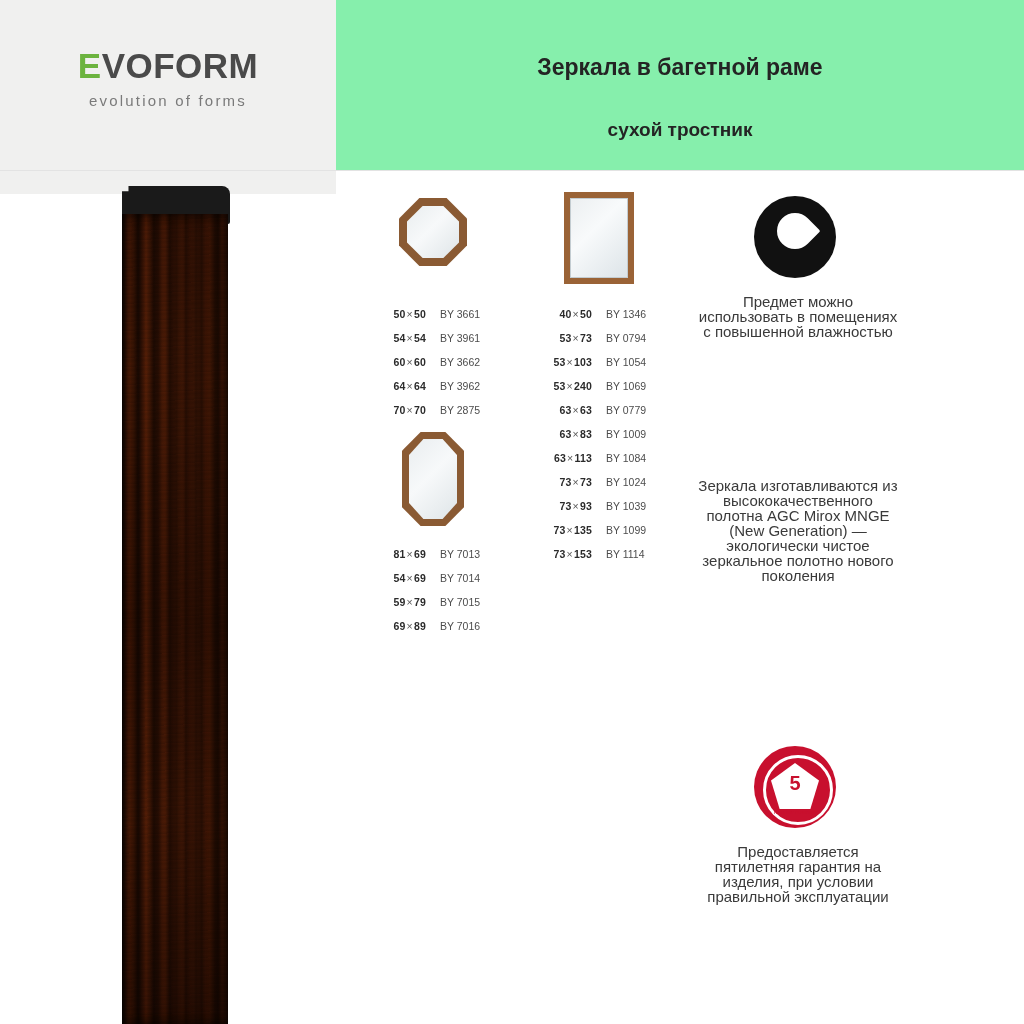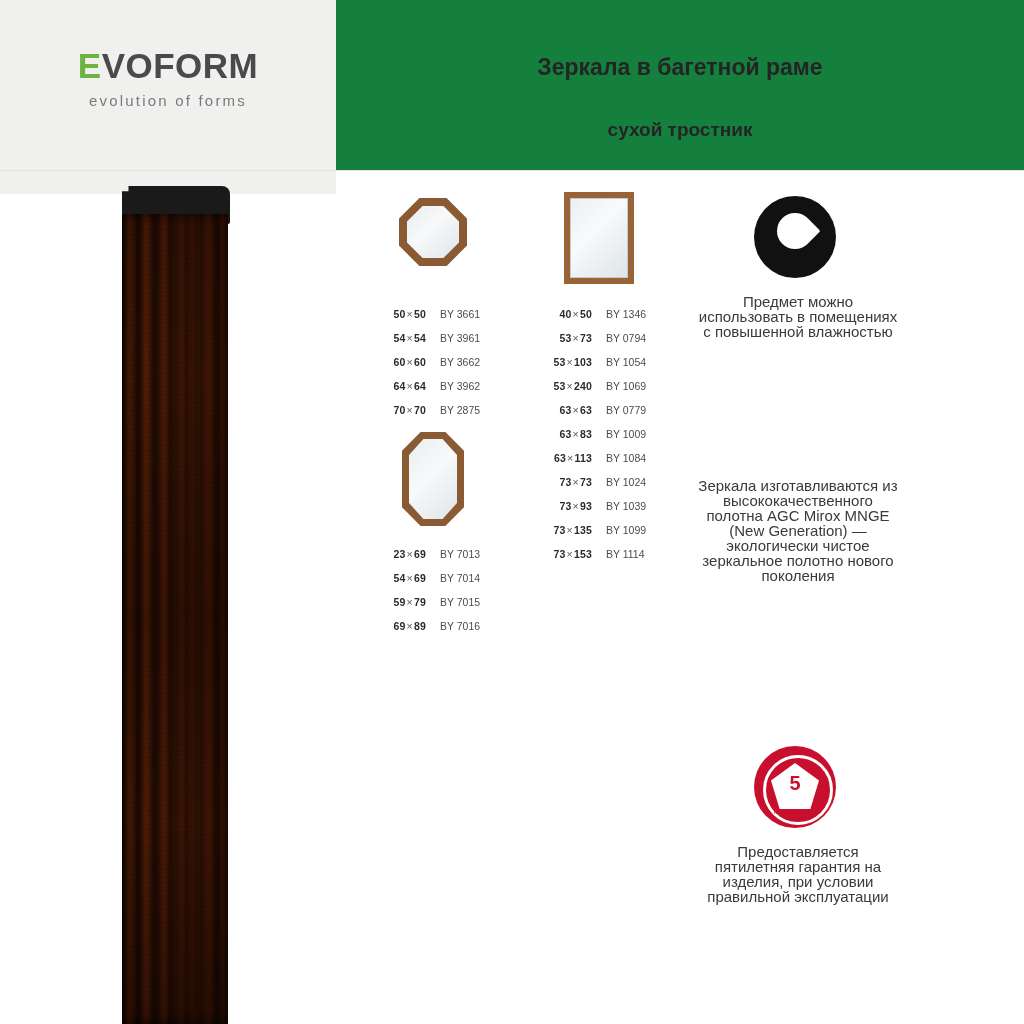--- a/index.html
+++ b/index.html
@@ -54,21 +54,21 @@
     margin-top: 9px;
     font-size: 15px;
     color: #7a7a7a;
     letter-spacing: 2.2px;
   }
   .header-right {
     position: absolute;
     top: 0; left: 336px;
     width: 688px;
     height: 170px;
-    background: #15803d;
+    background: #86efac;
   }
   .title-block {
     position: absolute;
     top: 52px;
     left: 0;
     width: 688px;
     text-align: center;
     color: #242424;
   }
   .title-line1 {
@@ -373,21 +373,21 @@
     </div>
   </div>
 
   <div class="col col-oct8b">
     <div class="shape-box">
       <div class="octagon-tall">
         <div class="octagon-tall-inner"></div>
       </div>
     </div>
     <div class="size-list">
-      <div class="size-row"><span class="size-dim"><span>23</span><span class="x">×</span><span>69</span></span><span class="size-code">BY 7013</span></div>
+      <div class="size-row"><span class="size-dim"><span>81</span><span class="x">×</span><span>69</span></span><span class="size-code">BY 7013</span></div>
       <div class="size-row"><span class="size-dim"><span>54</span><span class="x">×</span><span>69</span></span><span class="size-code">BY 7014</span></div>
       <div class="size-row"><span class="size-dim"><span>59</span><span class="x">×</span><span>79</span></span><span class="size-code">BY 7015</span></div>
       <div class="size-row"><span class="size-dim"><span>69</span><span class="x">×</span><span>89</span></span><span class="size-code">BY 7016</span></div>
     </div>
   </div>
 
   <div class="col col-rect">
     <div class="shape-box">
       <div class="rect-frame">
         <div class="rect-frame-inner"></div>

